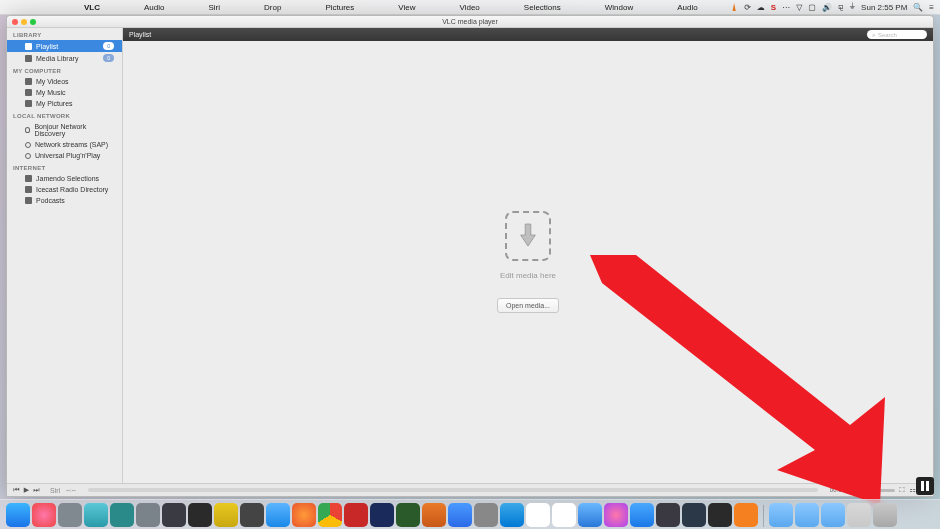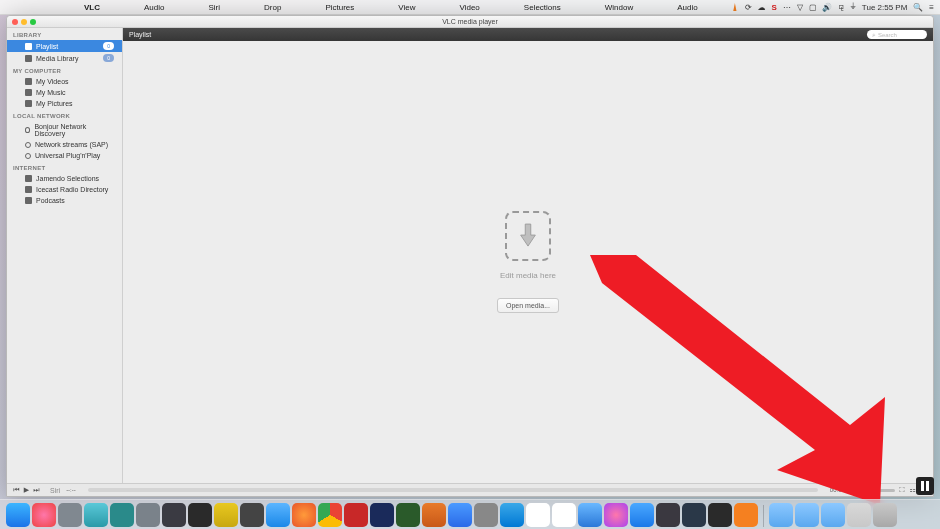--- a/index.html
+++ b/index.html
@@ -91,21 +91,21 @@
     <span class="vlc-cone"></span>
     <span>⟳</span>
     <span>☁</span>
     <span style="color:#d22;font-weight:700">S</span>
     <span>⋯</span>
     <span>▽</span>
     <span>▢</span>
     <span>🔊</span>
     <span>⚼</span>
     <span>⏚</span>
-    <span>Tue 2:55 PM</span>
+    <span>Sun 2:55 PM</span>
     <span>🔍</span>
     <span>≡</span>
   </div>
 </div>
 
 <div class="window">
   <div class="titlebar">
     <div class="traffic">
       <div class="t-red"></div>
       <div class="t-yel"></div>

